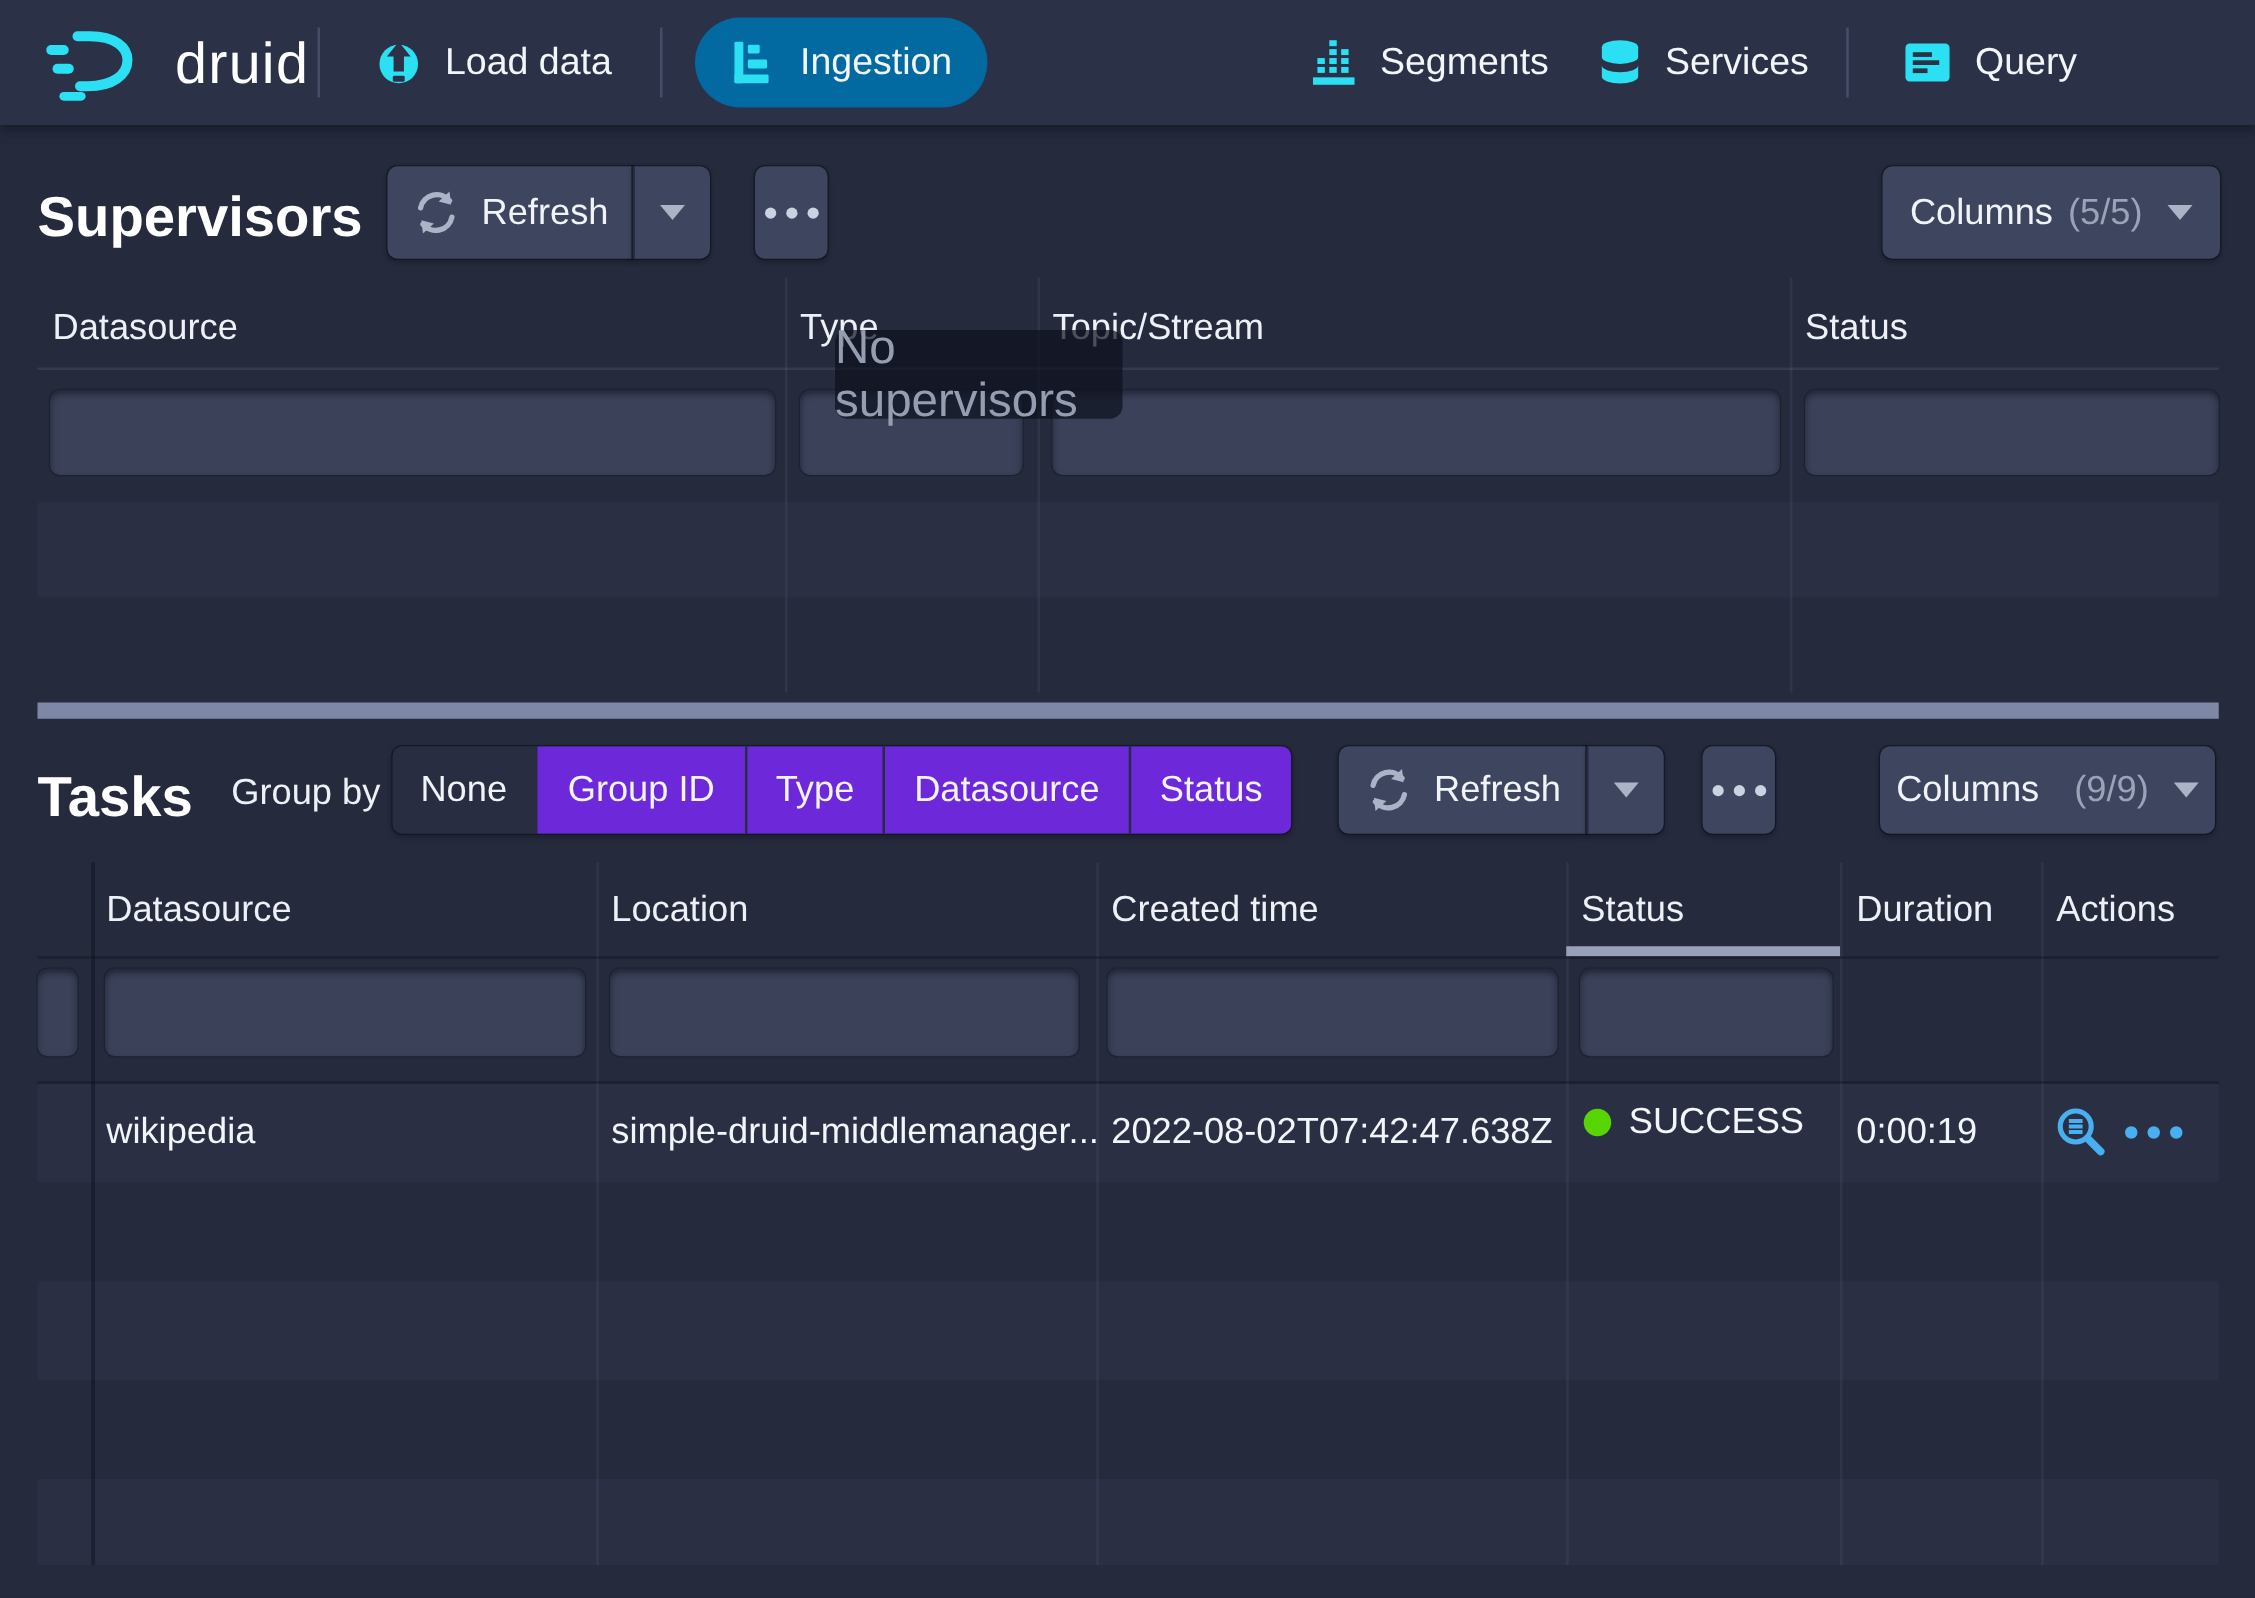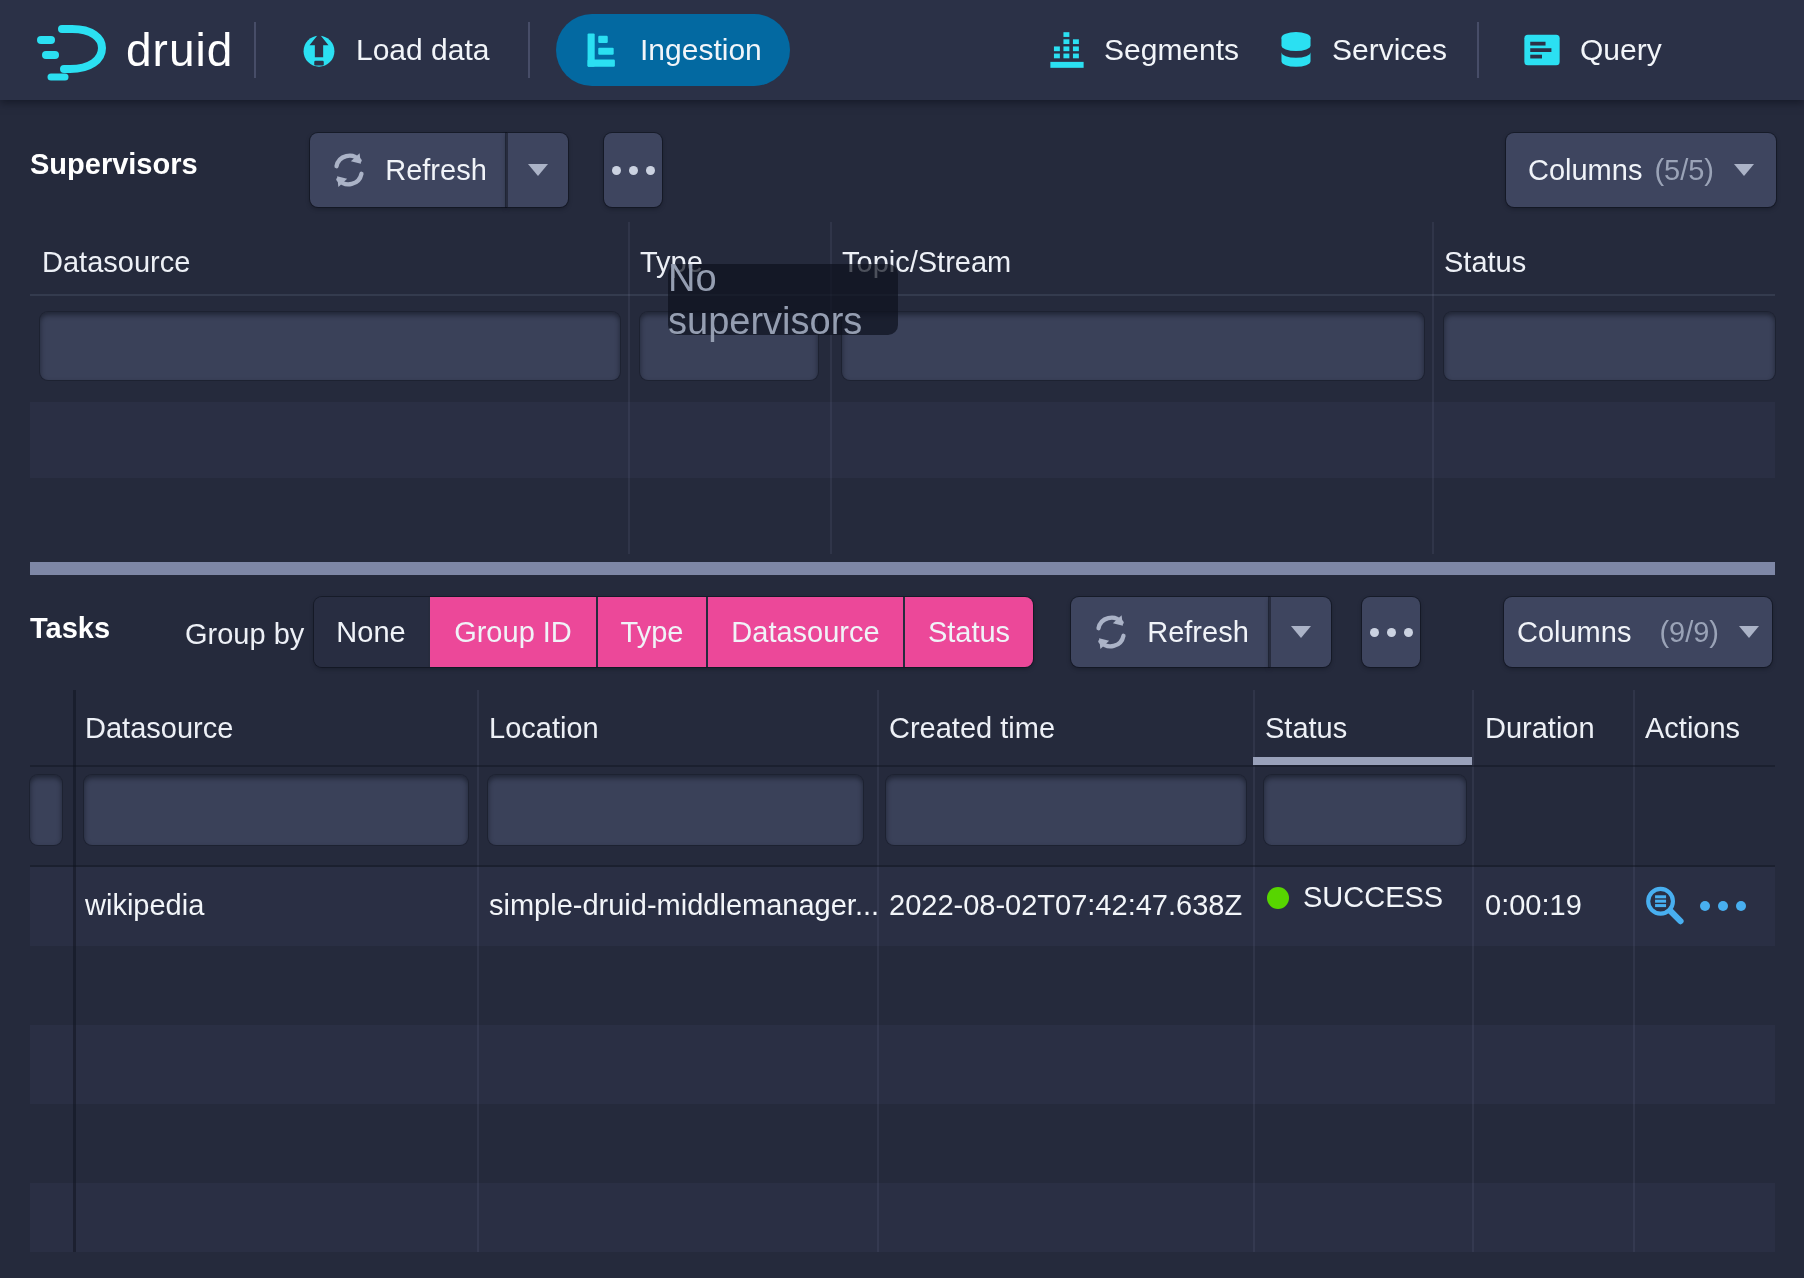--- a/index.html
+++ b/index.html
@@ -2,40 +2,40 @@
 <html><head>
 <meta charset="utf-8">
 <style>
   *{box-sizing:border-box;margin:0;padding:0}
   html,body{width:1804px;height:1278px;background:#252A3C;font-family:"Liberation Sans",sans-serif;overflow:hidden;position:relative;color:#F2F5F9}
 
   
   .navbar{position:absolute;left:0;top:0;width:1804px;height:100px;background:#2B3147;box-shadow:0 3px 8px rgba(8,12,22,.5);z-index:50}
   .nav-item{position:absolute;top:0;height:100px;display:flex;align-items:center;gap:18px;font-size:30px;color:#F2F5F9;cursor:pointer;white-space:nowrap}
   .nav-div{position:absolute;top:22px;width:2px;height:56px;background:#474D68}
-  .logo{position:absolute;left:36px;top:0;height:100px;display:flex;align-items:center;gap:8px}
+  .logo{position:absolute;left:36px;top:0;height:100px;display:flex;align-items:center;gap:22px}
   .logo-text{font-size:46px;color:#FFFFFF;letter-spacing:1px}
   .pill{background:#0369a1;border-radius:44px;padding:0 28px;height:72px !important;top:14px}
 
   
   .btn{position:absolute;display:flex;align-items:center;justify-content:center;background:#3E455F;border-radius:8px;font-size:29px;color:#F0F3F8;box-shadow:0 0 0 1px rgba(10,14,24,.5),0 2px 4px rgba(8,12,20,.35);cursor:pointer;white-space:nowrap}
   .btn-main{border-radius:8px 0 0 8px}
   .btn-caret{border-radius:0 8px 8px 0;border-left:2px solid #272C3E}
   .tri{width:0;height:0;border-left:10px solid transparent;border-right:10px solid transparent;border-top:12px solid #ABB3C7}
   .gap16{margin-right:16px;display:flex}
   .seg{position:absolute;display:flex;border-radius:8px;overflow:hidden;box-shadow:0 0 0 1px rgba(10,14,24,.5),0 2px 4px rgba(8,12,20,.35)}
-  .seg button{height:100%;border:none;outline:none;background:#ec4899;color:#F0F3F8;font-size:29px;font-family:inherit;border-right:2px solid #272C3E;cursor:pointer}
+  .seg button{height:100%;border:none;outline:none;background:#6d28d9;color:#F0F3F8;font-size:29px;font-family:inherit;border-right:2px solid #272C3E;cursor:pointer}
   .seg button:last-child{border-right:none}
   .seg button.active{background:#282D41}
   .dots{display:flex;gap:8px;align-items:center;justify-content:center}
   .dots i{width:9px;height:9px;border-radius:50%;background:#CBD2E1}
   .dots.blue i{width:10px;height:10px;background:#48AFF0}
 
   
-  .title{position:absolute;font-size:29px;font-weight:700;color:#FFF}
+  .title{position:absolute;font-size:45px;font-weight:700;color:#FFF}
   .muted{color:#9AA3B7}
   .label29{position:absolute;font-size:29px;color:#EDF0F6}
   .th{position:absolute;font-size:29px;color:#EDF0F6}
   .cell{position:absolute;font-size:29px;color:#F2F5F9;white-space:nowrap}
 
   
   .vline{position:absolute;width:2px;background:rgba(125,135,165,.13)}
   .vline.dark{width:3px;background:rgba(16,20,32,.55)}
   .hline{position:absolute;height:2px;background:rgba(16,20,32,.45)}
   .hline.light{background:rgba(150,160,190,.14)}

